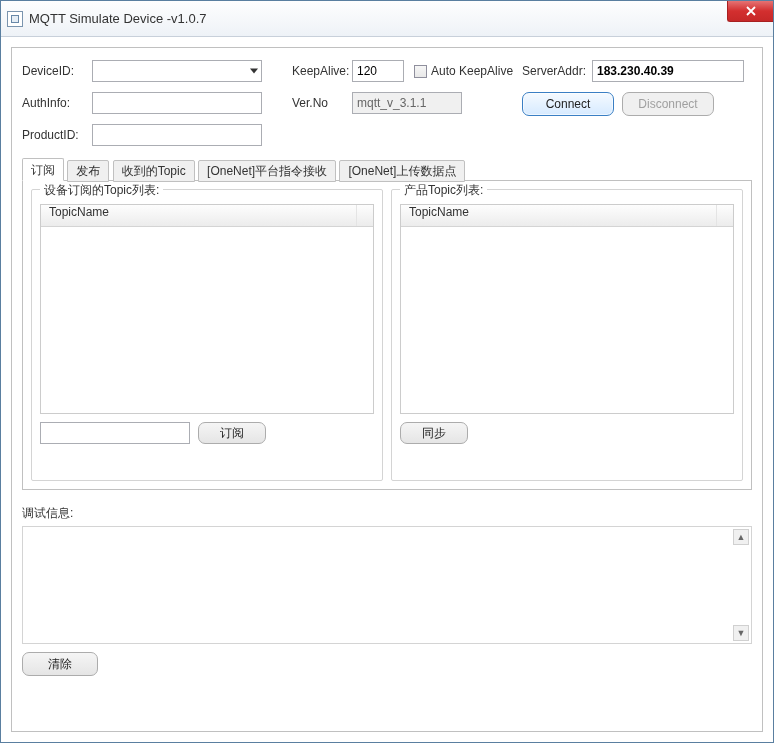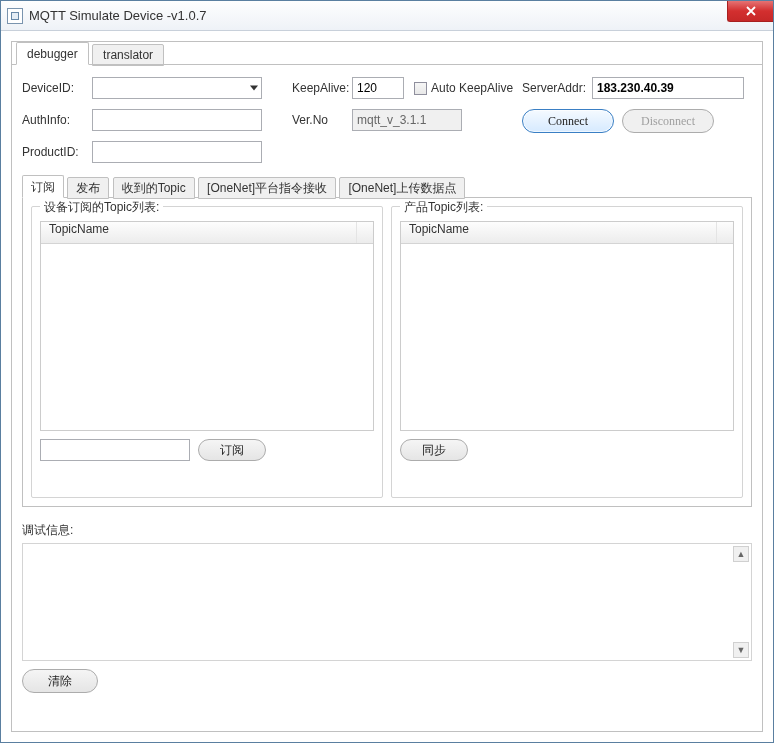--- a/index.html
+++ b/index.html
@@ -13,21 +13,21 @@
 }
 .window {
   width: 774px;
   height: 743px;
   border: 1px solid #5a7fa0;
   background: #fff;
   display: flex;
   flex-direction: column;
 }
 .titlebar {
-  height: 30px;
+  height: 36px;
   background: linear-gradient(to bottom, #fefefe, #eef2f7);
   border-bottom: 1px solid #c8d0da;
   display: flex;
   align-items: center;
   padding: 0 0 0 6px;
   position: relative;
 }
 .titlebar .app-icon {
   width: 16px;
   height: 16px;
@@ -186,25 +186,24 @@
   cursor: pointer;
 }
 .btn {
   height: 24px;
   padding: 0 12px;
   border: 1px solid #acacac;
   background: linear-gradient(to bottom, #f5f5f5, #e5e5e5);
   font-size: 12px;
   color: #222;
   cursor: pointer;
-  border-radius: 12px;
+  border-radius: 7px;
   display: inline-flex;
   align-items: center;
   justify-content: center;
-  font-family: Liberation Serif, serif;
 }
 .btn.primary-connect {
   border: 1px solid #3a7fc4;
   background: linear-gradient(to bottom, #f5faff, #d6eaff);
   box-shadow: inset 0 0 0 1px rgba(255,255,255,0.6);
 }
 .btn[disabled] {
   color: #a0a0a0;
   background: #f0f0f0;
   cursor: default;
@@ -319,24 +318,20 @@
     <span class="title">MQTT Simulate Device  -v1.0.7</span>
     <div class="close-btn">
       <svg width="10" height="10" viewBox="0 0 10 10">
           <path d="M1 1 L9 9 M9 1 L1 9" stroke="#fff" stroke-width="1.8"></path>
         </svg>
     </div>
   </div>
 
   <div class="content">
     <div class="outer-tabs">
-      <div class="tab-strip">
-        <span class="tab active">debugger</span>
-        <span class="tab">translator</span>
-      </div>
       <div class="tab-body">
 
         <div class="form-grid">
           <div class="col col1">
             <div class="field">
               <span class="label">DeviceID:</span>
               <div class="combo">
                 <span></span>
                 <span class="combo-arrow"></span>
               </div>

